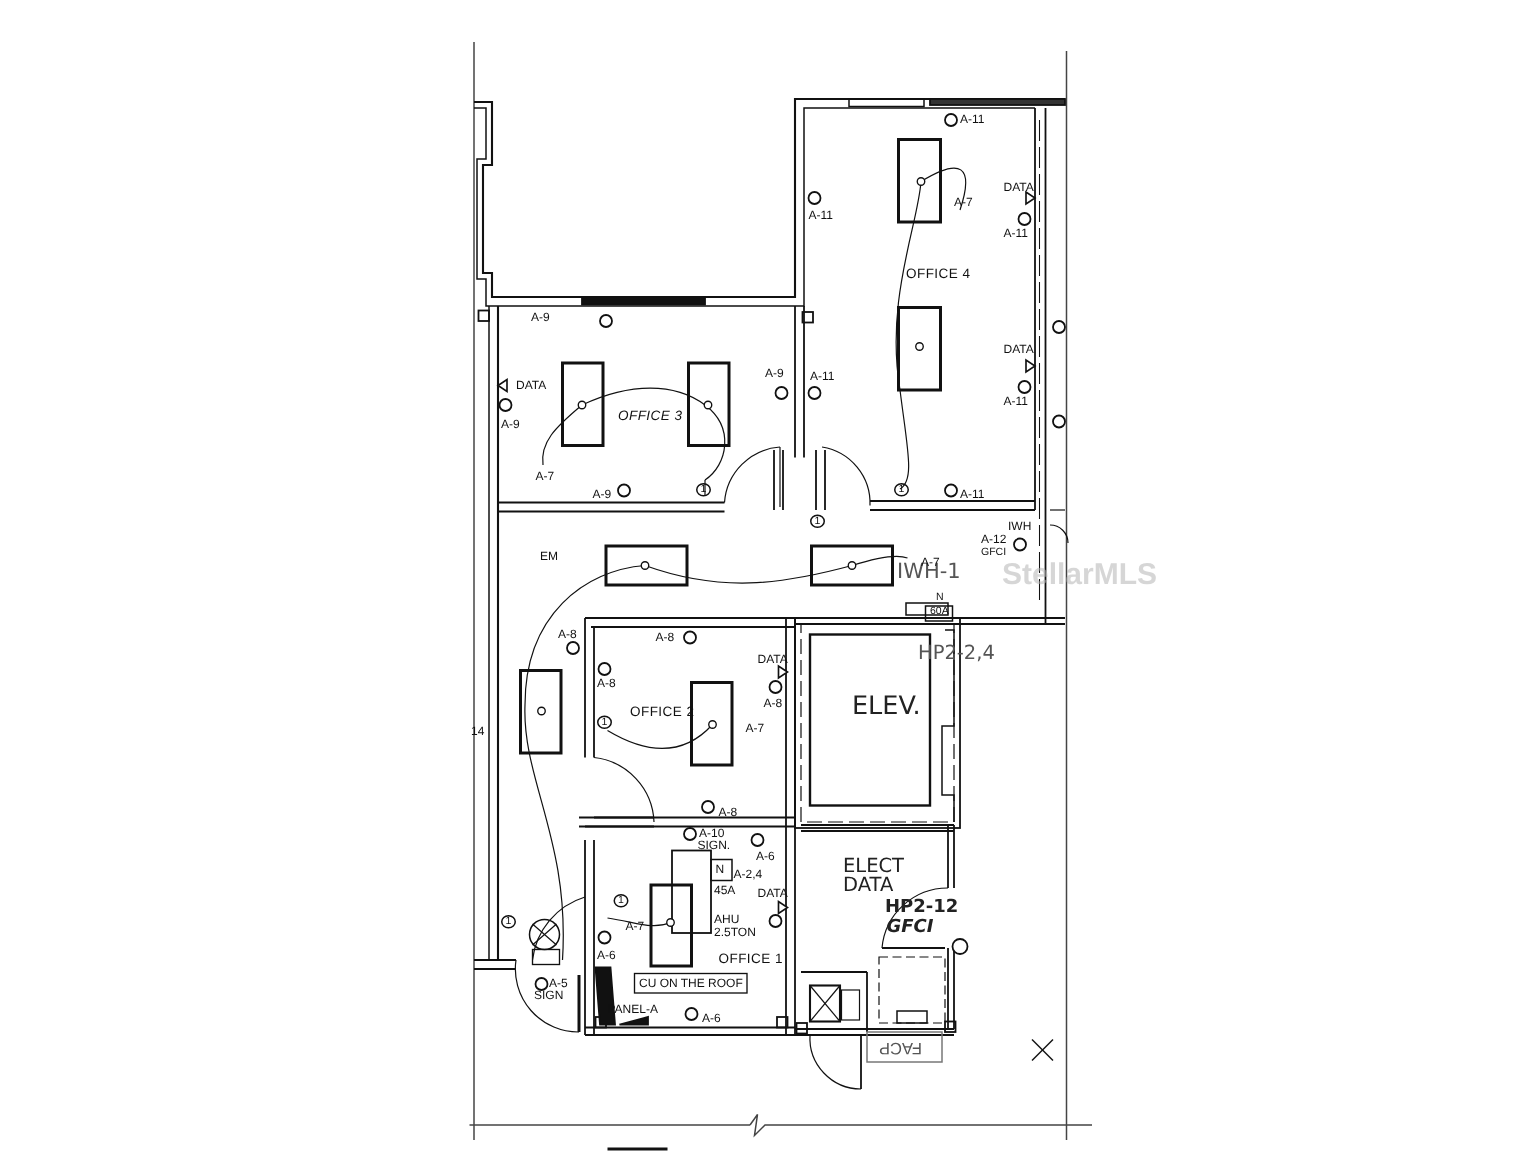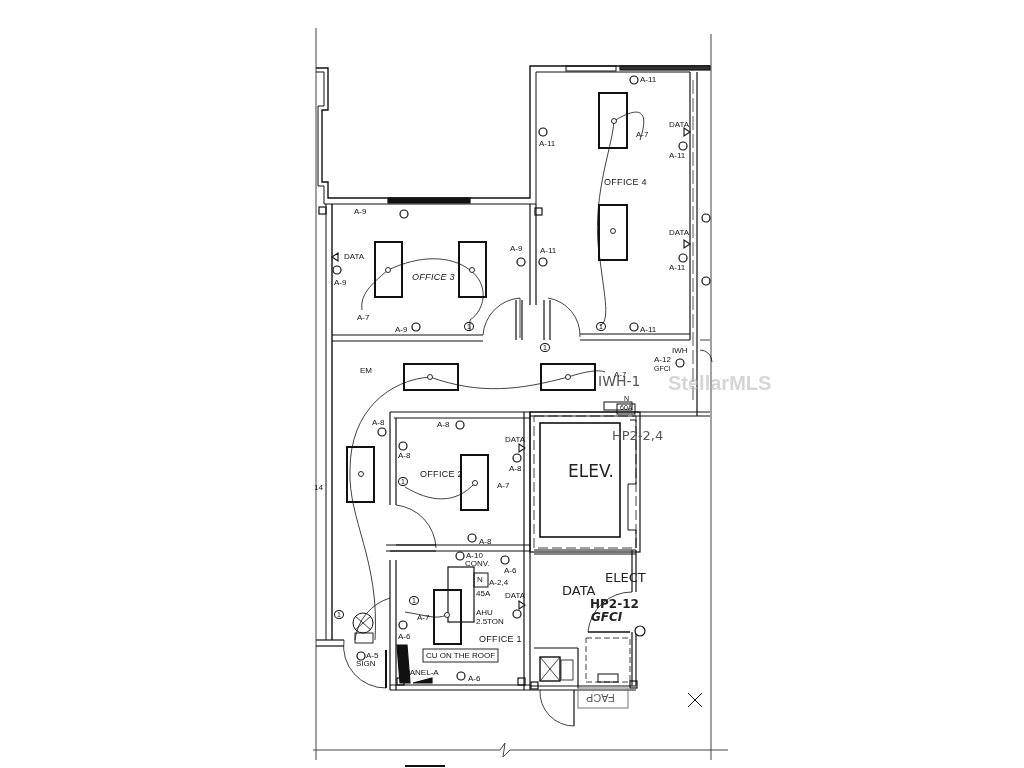--- a/index.html
+++ b/index.html
@@ -207,39 +207,39 @@
     <circle cx="475" cy="483" r="2.5"></circle>
     <circle cx="447" cy="615" r="2.5"></circle>
   </g>
 </svg>
 
 <span class="room" style="left:604px;top:177px;">OFFICE 4</span>
 <span class="room" style="left:412px;top:272px;font-style:italic;">OFFICE 3</span>
 <span class="room" style="left:420px;top:469px;">OFFICE 2</span>
 <span class="room" style="left:479px;top:634px;">OFFICE 1</span>
 <span class="big" style="left:568px;top:461px;font-size:17px;">ELEV.</span>
-<span class="big" style="left:562px;top:571px;font-size:13px;line-height:13px;margin-left:43px;">ELECT</span>
+<span class="big" style="left:562px;top:571px;font-size:13px;line-height:13px;">ELECT</span>
 <span class="big" style="left:562px;top:584px;font-size:13px;line-height:13px;">DATA</span>
 
 <span class="big" style="left:598px;top:373px;font-size:14px;color:#555;">IWH-1</span>
 <span class="lbl" style="left:672px;top:347px;">IWH</span>
 <span class="big" style="left:612px;top:428px;font-size:13px;color:#555;">HP2-2,4</span>
 <span class="big" style="left:590px;top:597px;font-size:12px;font-weight:bold;">HP2-12</span>
 <span class="big" style="left:591px;top:610px;font-size:12px;font-weight:bold;font-style:italic;">GFCI</span>
 <span class="lbl" style="left:654px;top:365px;font-size:7px;">GFCI</span>
 <span class="lbl" style="left:476px;top:609px;">AHU</span>
 <span class="lbl" style="left:476px;top:618px;">2.5TON</span>
 <span class="lbl" style="left:476px;top:590px;">45A</span>
 <span class="lbl" style="left:477px;top:576px;">N</span>
 <span class="lbl" style="left:620px;top:404px;font-size:7px;">60A</span>
 <span class="lbl" style="left:624px;top:395px;font-size:7px;">N</span>
 <span class="lbl" style="left:426px;top:652px;">CU ON THE ROOF</span>
 <span class="lbl" style="left:405px;top:669px;">PANEL-A</span>
 <span class="lbl" style="left:586px;top:692px;font-size:11px;color:#555;transform:rotate(180deg);">FACP</span>
-<span class="lbl" style="left:465px;top:560px;">CONV.</span>
+<span class="lbl" style="left:465px;top:560px;">SIGN.</span>
 <span class="lbl" style="left:356px;top:660px;">SIGN</span>
 <span class="lbl" style="left:343px;top:367px;padding-left:17px;">EM</span>
 <span class="lbl" style="left:314px;top:484px;">14</span>
 
 <span class="lbl" style="left:640px;top:76px;">A-11</span>
 <span class="lbl" style="left:539px;top:140px;">A-11</span>
 <span class="lbl" style="left:636px;top:131px;">A-7</span>
 <span class="lbl" style="left:669px;top:152px;">A-11</span>
 <span class="lbl" style="left:669px;top:264px;">A-11</span>
 <span class="lbl" style="left:640px;top:326px;">A-11</span>

